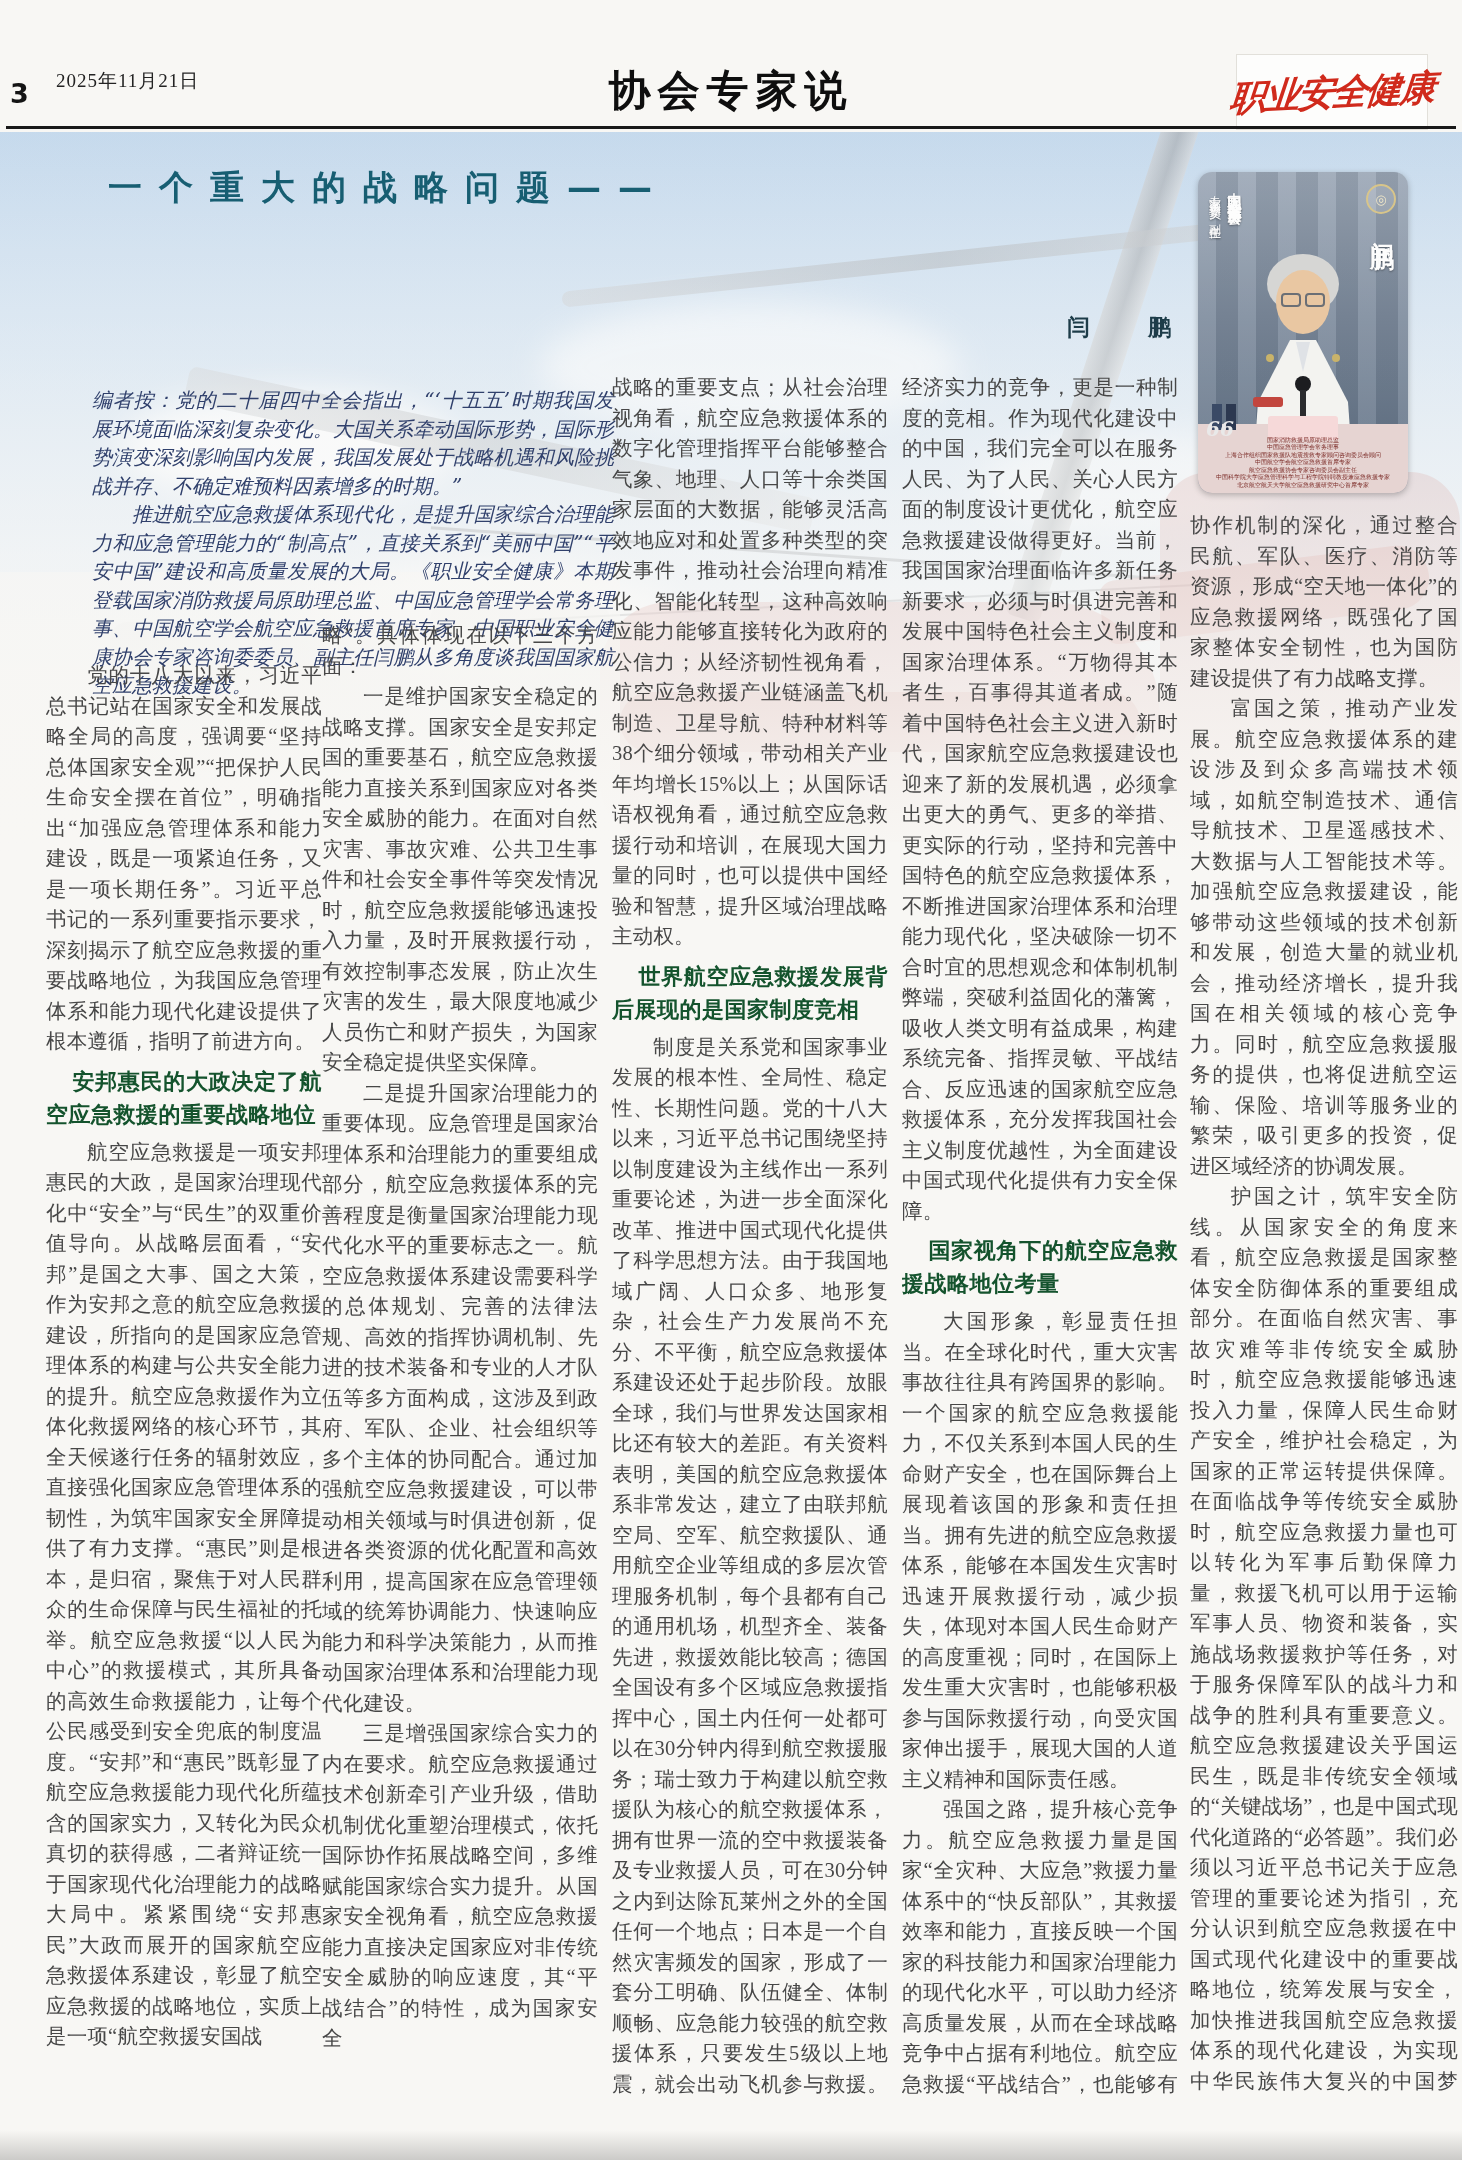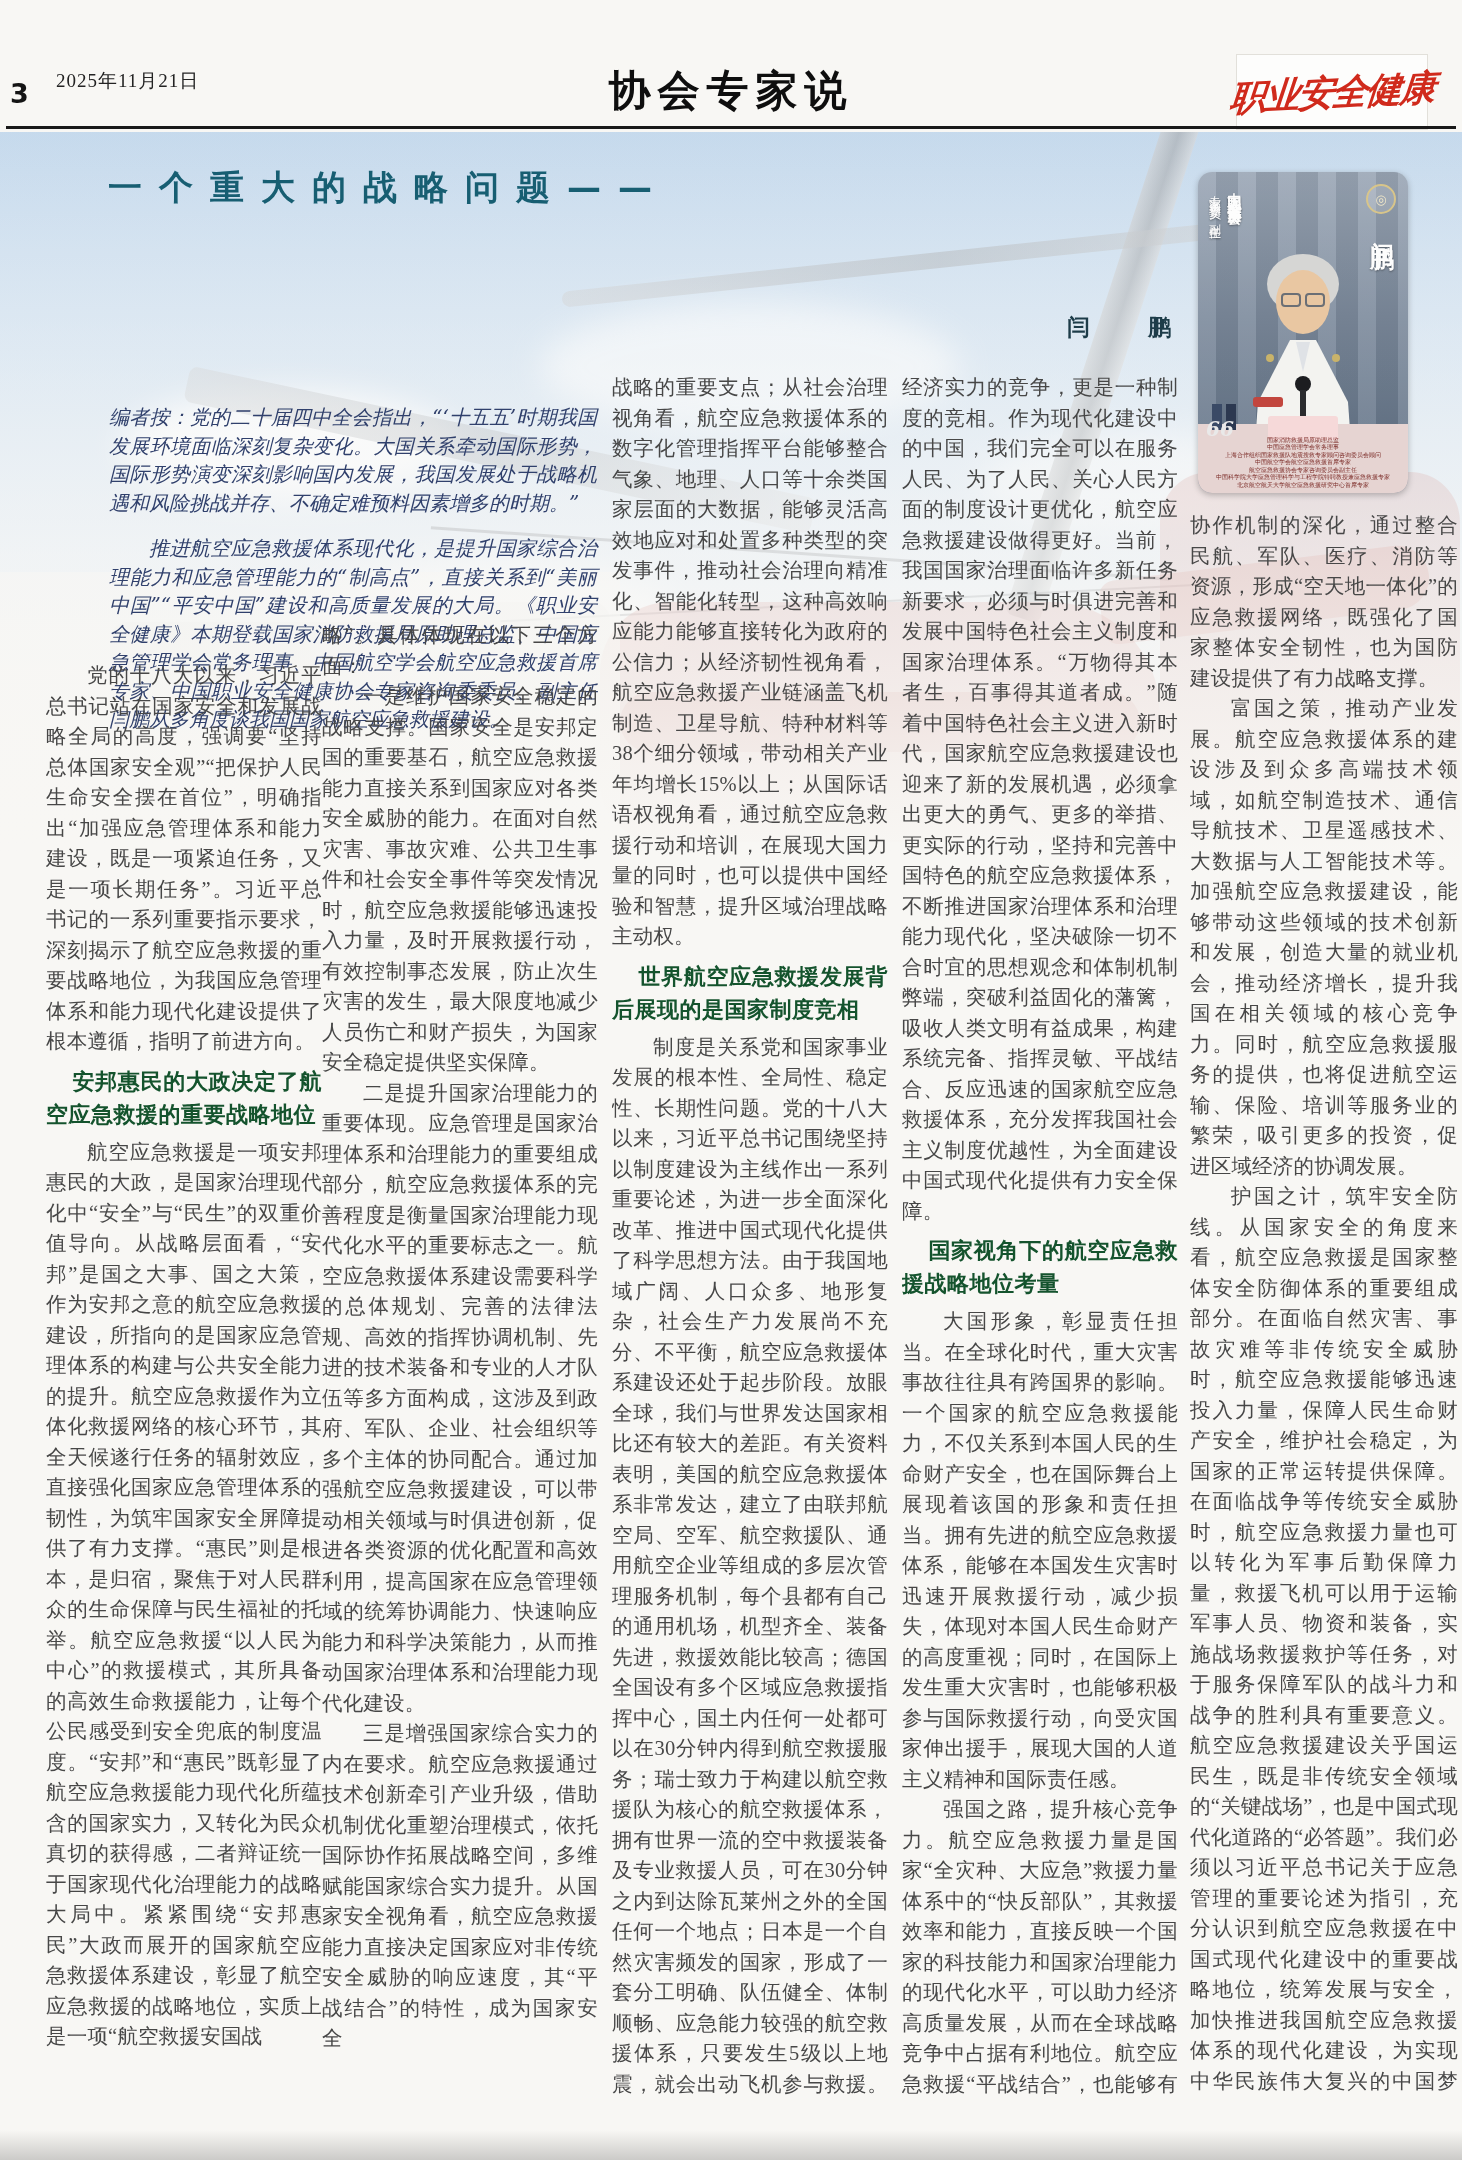--- a/index.html
+++ b/index.html
@@ -39,21 +39,21 @@
   .eyebrow{position:absolute;left:108px;top:170px;z-index:2;font:bold 34px/1 "DejaVu Sans",sans-serif;
            color:#175e72;letter-spacing:17px;white-space:nowrap;}
   .main-title{position:absolute;left:95px;width:1080px;top:224px;z-index:2;text-align:center;
               font:bold 62px/1 "DejaVu Sans",sans-serif;color:#14576c;letter-spacing:4px;}
   .author{position:absolute;left:95px;width:1080px;top:316px;z-index:2;text-align:right;
           font:bold 23px/1 "DejaVu Sans",sans-serif;color:#1d3c49;letter-spacing:4px;}
 
   
   .editor-note{position:absolute;left:92px;top:386px;width:522px;z-index:2;
                font:italic 20px/28.5px "DejaVu Serif",serif;color:#30406c;text-align:justify;}
-  .editor-note p{margin:17px;}
+  .editor-note p{margin:0;}
   .editor-note p+p{text-indent:2em;}
 
   
   .photo-card{position:absolute;left:1198px;top:172px;width:210px;height:321px;z-index:3;border-radius:14px;
               background:linear-gradient(180deg,#9aa6b5 0%,#7c8a9c 45%,#5d6e82 100%);overflow:hidden;
               box-shadow:0 2px 6px rgba(0,0,0,.25);}
   .card-stripes{position:absolute;inset:0;background:repeating-linear-gradient(90deg,rgba(255,255,255,.10) 0 18px,rgba(0,0,0,.06) 18px 40px);}
   .v-text{writing-mode:vertical-rl;text-orientation:upright;position:absolute;color:#fdfdfd;
           font-family:"DejaVu Sans",sans-serif;text-shadow:0 1px 2px rgba(0,0,0,.35);}
   .card-org{left:28px;top:10px;font-size:14px;font-weight:bold;letter-spacing:2px;}

